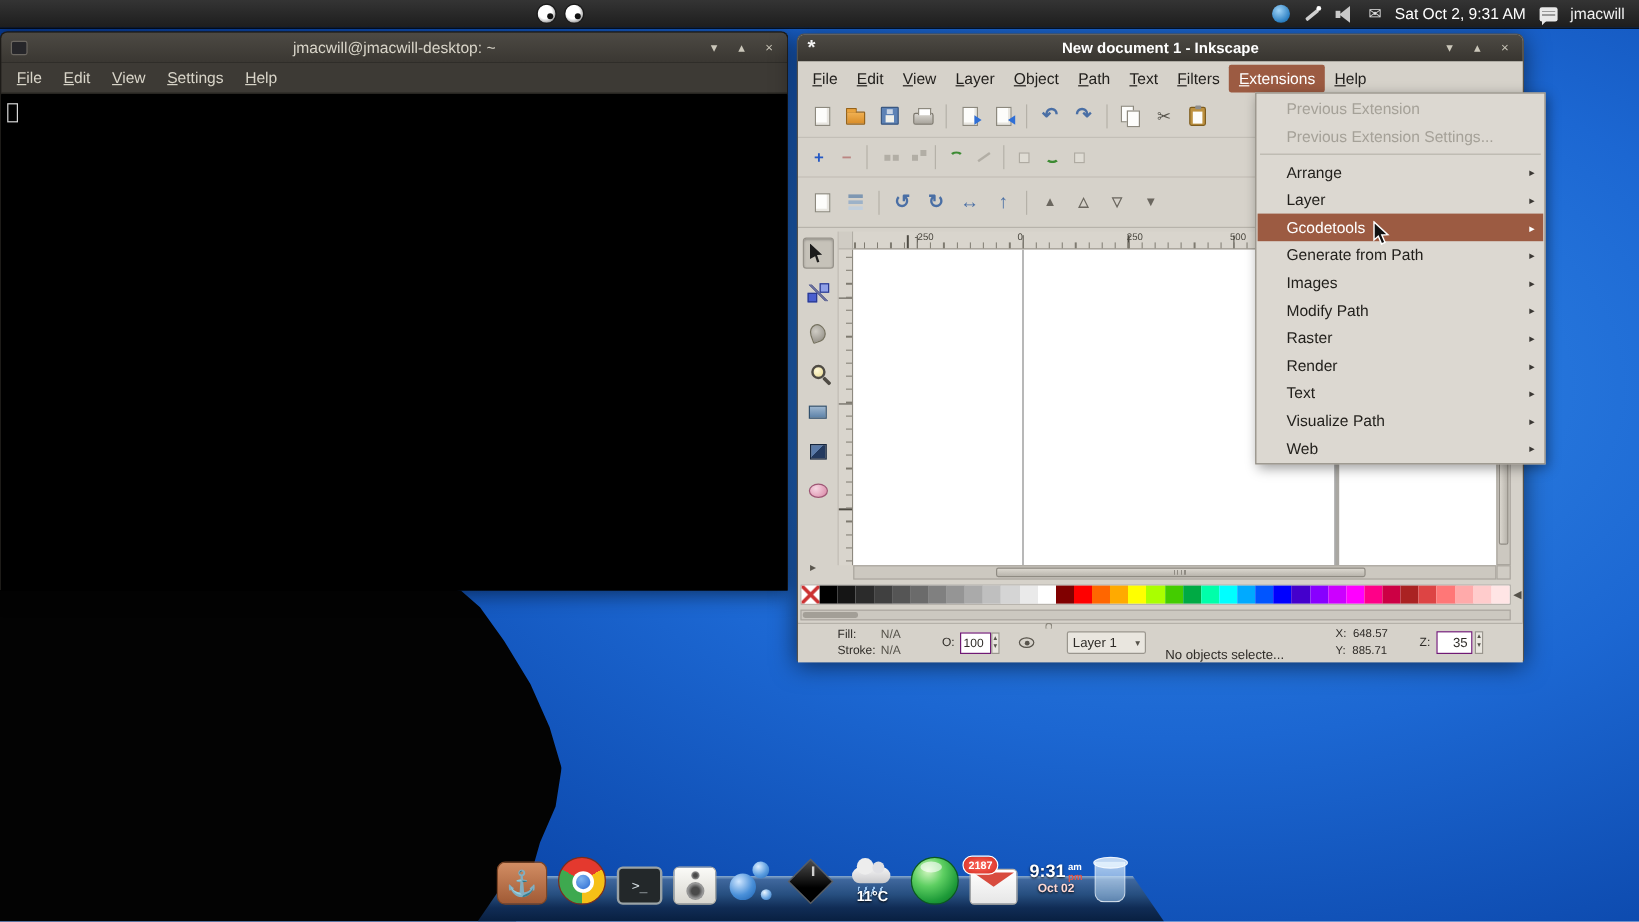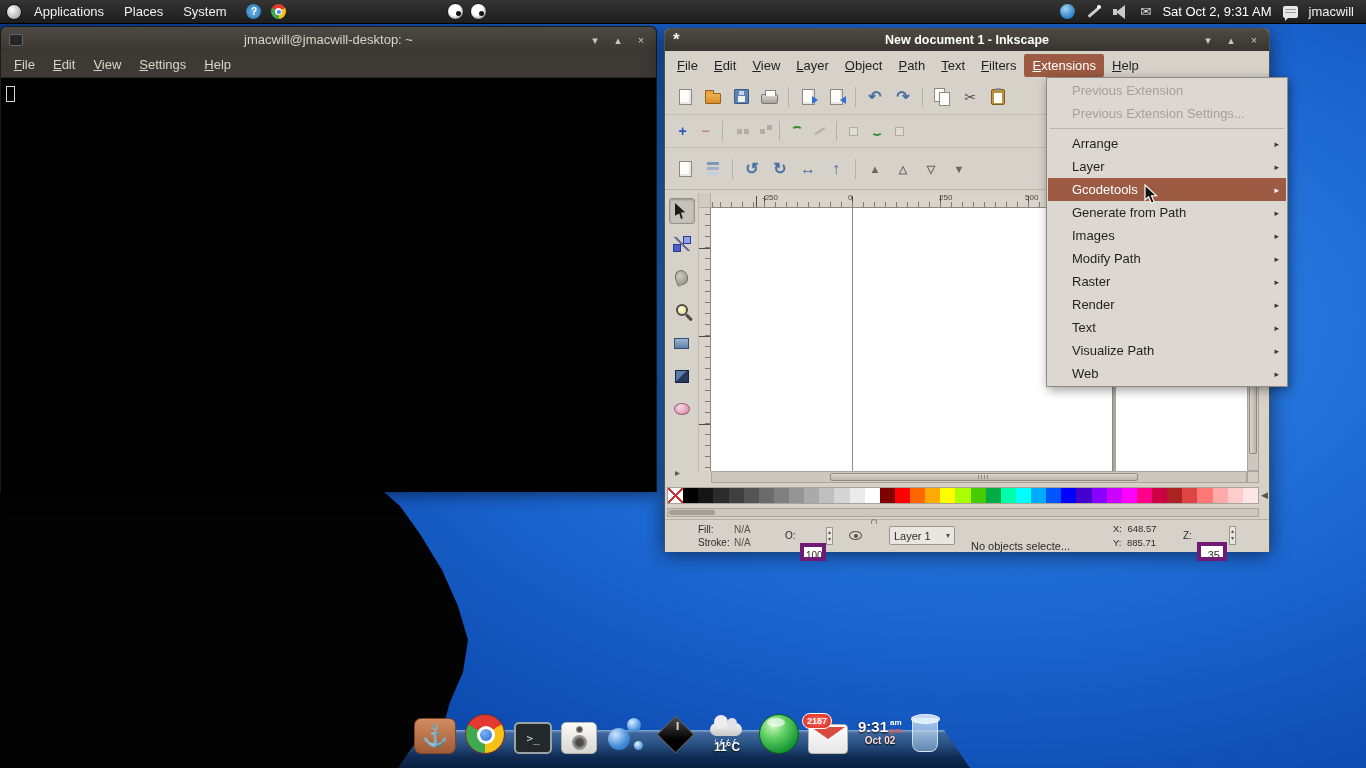--- a/index.html
+++ b/index.html
@@ -152,21 +152,21 @@
     linear-gradient(-45deg,transparent 44%,#c33 44% 56%,transparent 56%),#fff;}
   .palette-nav{position:absolute;left:596px;top:461px;font-size:9px;color:#55524a;}
   .pal-scroll{position:absolute;left:2px;top:479px;width:592px;height:9px;background:#ccc8c0;border:1px solid #aaa69e;}
   .pal-thumb{position:absolute;left:1px;top:1px;width:46px;height:5px;background:#a39f97;border-radius:2px;}
   
   .statusbar{position:absolute;left:0;top:490px;width:100%;height:33px;background:#d6d2ca;border-top:1px solid #b5b1a9;font-size:10px;color:#2e2b27;}
   .statusbar .abs{position:absolute;}
   .fs-row{line-height:13px;margin-left:28px;}
   .fs-lab{display:inline-block;width:36px;}
   .fs-val{color:#55524a;}
-  .txt-box{background:#fff;border:4px solid #701a75;overflow:hidden;margin-top:16px;}
+  .txt-box{background:#fff;border:1px solid #701a75;overflow:hidden;}
   .spin-col{display:flex;flex-direction:column;font-size:6px;color:#55524a;line-height:7px;border:1px solid #9a968e;background:#e9e6df;padding:1px 1px;}
   .eye-ic{width:13px;height:9px;border:1px solid #57534b;border-radius:50%;position:relative;margin-top:8px;}
   .eye-ic::after{content:"";position:absolute;left:4px;top:2px;width:4px;height:4px;background:#57534b;border-radius:50%;}
   .layer-box{display:flex;align-items:center;gap:4px;background:#e9e6df;border:1px solid #9a968e;border-radius:2px;padding:0 4px;height:19px;font-size:11px;}
   .layer-box .dd{margin-left:auto;font-size:8px;color:#55524a;}
   .num{display:inline-block;width:40px;text-align:center;}
   
   .ext-menu{position:absolute;left:1046px;top:77px;width:242px;background:#dcd8d1;border:1px solid #8f8b81;
     box-shadow:2px 3px 10px rgba(0,0,0,.4);padding:1px;z-index:40;}
   .ext-item{height:23px;display:flex;align-items:center;padding:0 7px 0 24px;font-size:13px;color:#211f1b;}
@@ -226,28 +226,20 @@
   .dk-glass::before{content:"";position:absolute;left:-2px;top:-4px;width:27px;height:8px;border-radius:50%;border:1px solid rgba(255,255,255,.7);background:rgba(236,248,255,.8);}
 </style>
 </head>
 <body>
 
 <div id="desktop">
 
   <div class="silhouette"></div>
 
   <div class="top-panel">
-    <div class="panel-left">
-      <span class="distro-logo"></span>
-      <span class="panel-menu">Applications</span>
-      <span class="panel-menu">Places</span>
-      <span class="panel-menu">System</span>
-      <span class="help-badge">?</span>
-      <span class="chrome-mini"></span>
-    </div>
     <div class="panel-eyes">
       <span class="eye"></span>
       <span class="eye"></span>
     </div>
     <div class="panel-right">
       <span class="tray-blue"></span>
       <span class="tray-wand"></span>
       <span class="tray-volume"></span>
       <span class="tray-mail">✉</span>
       <span class="panel-clock">Sat Oct 2, 9:31 AM</span>

